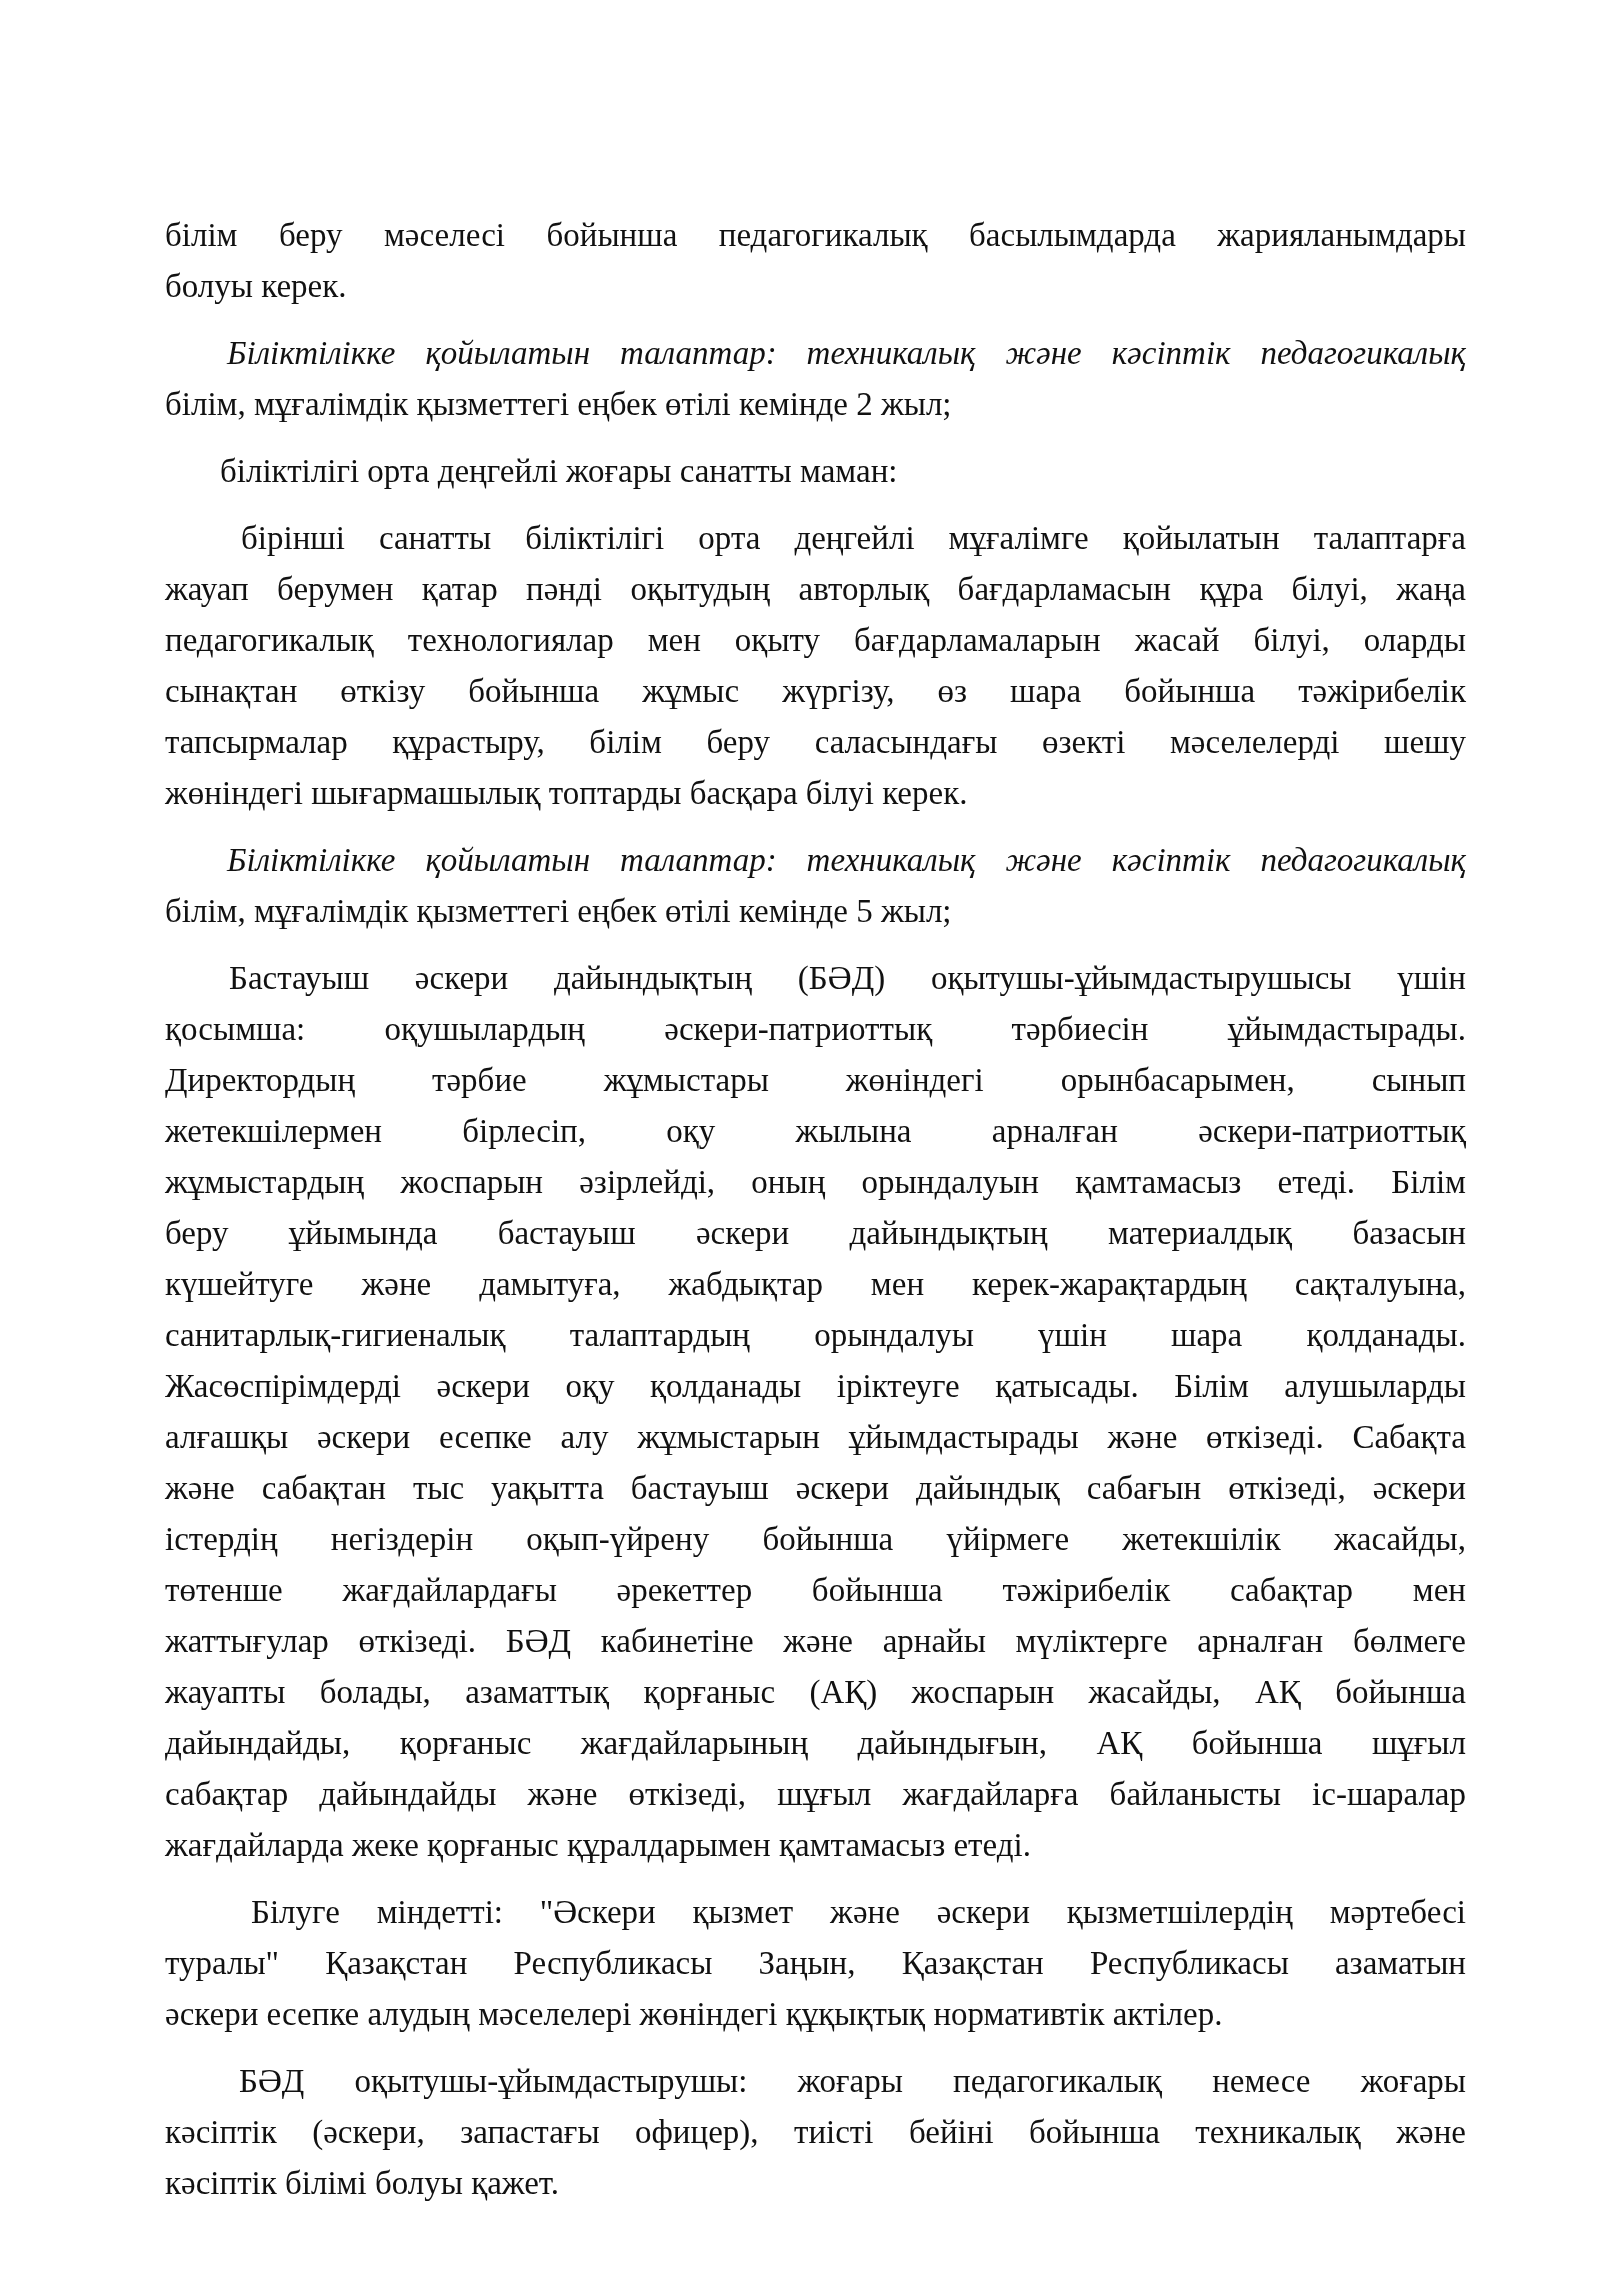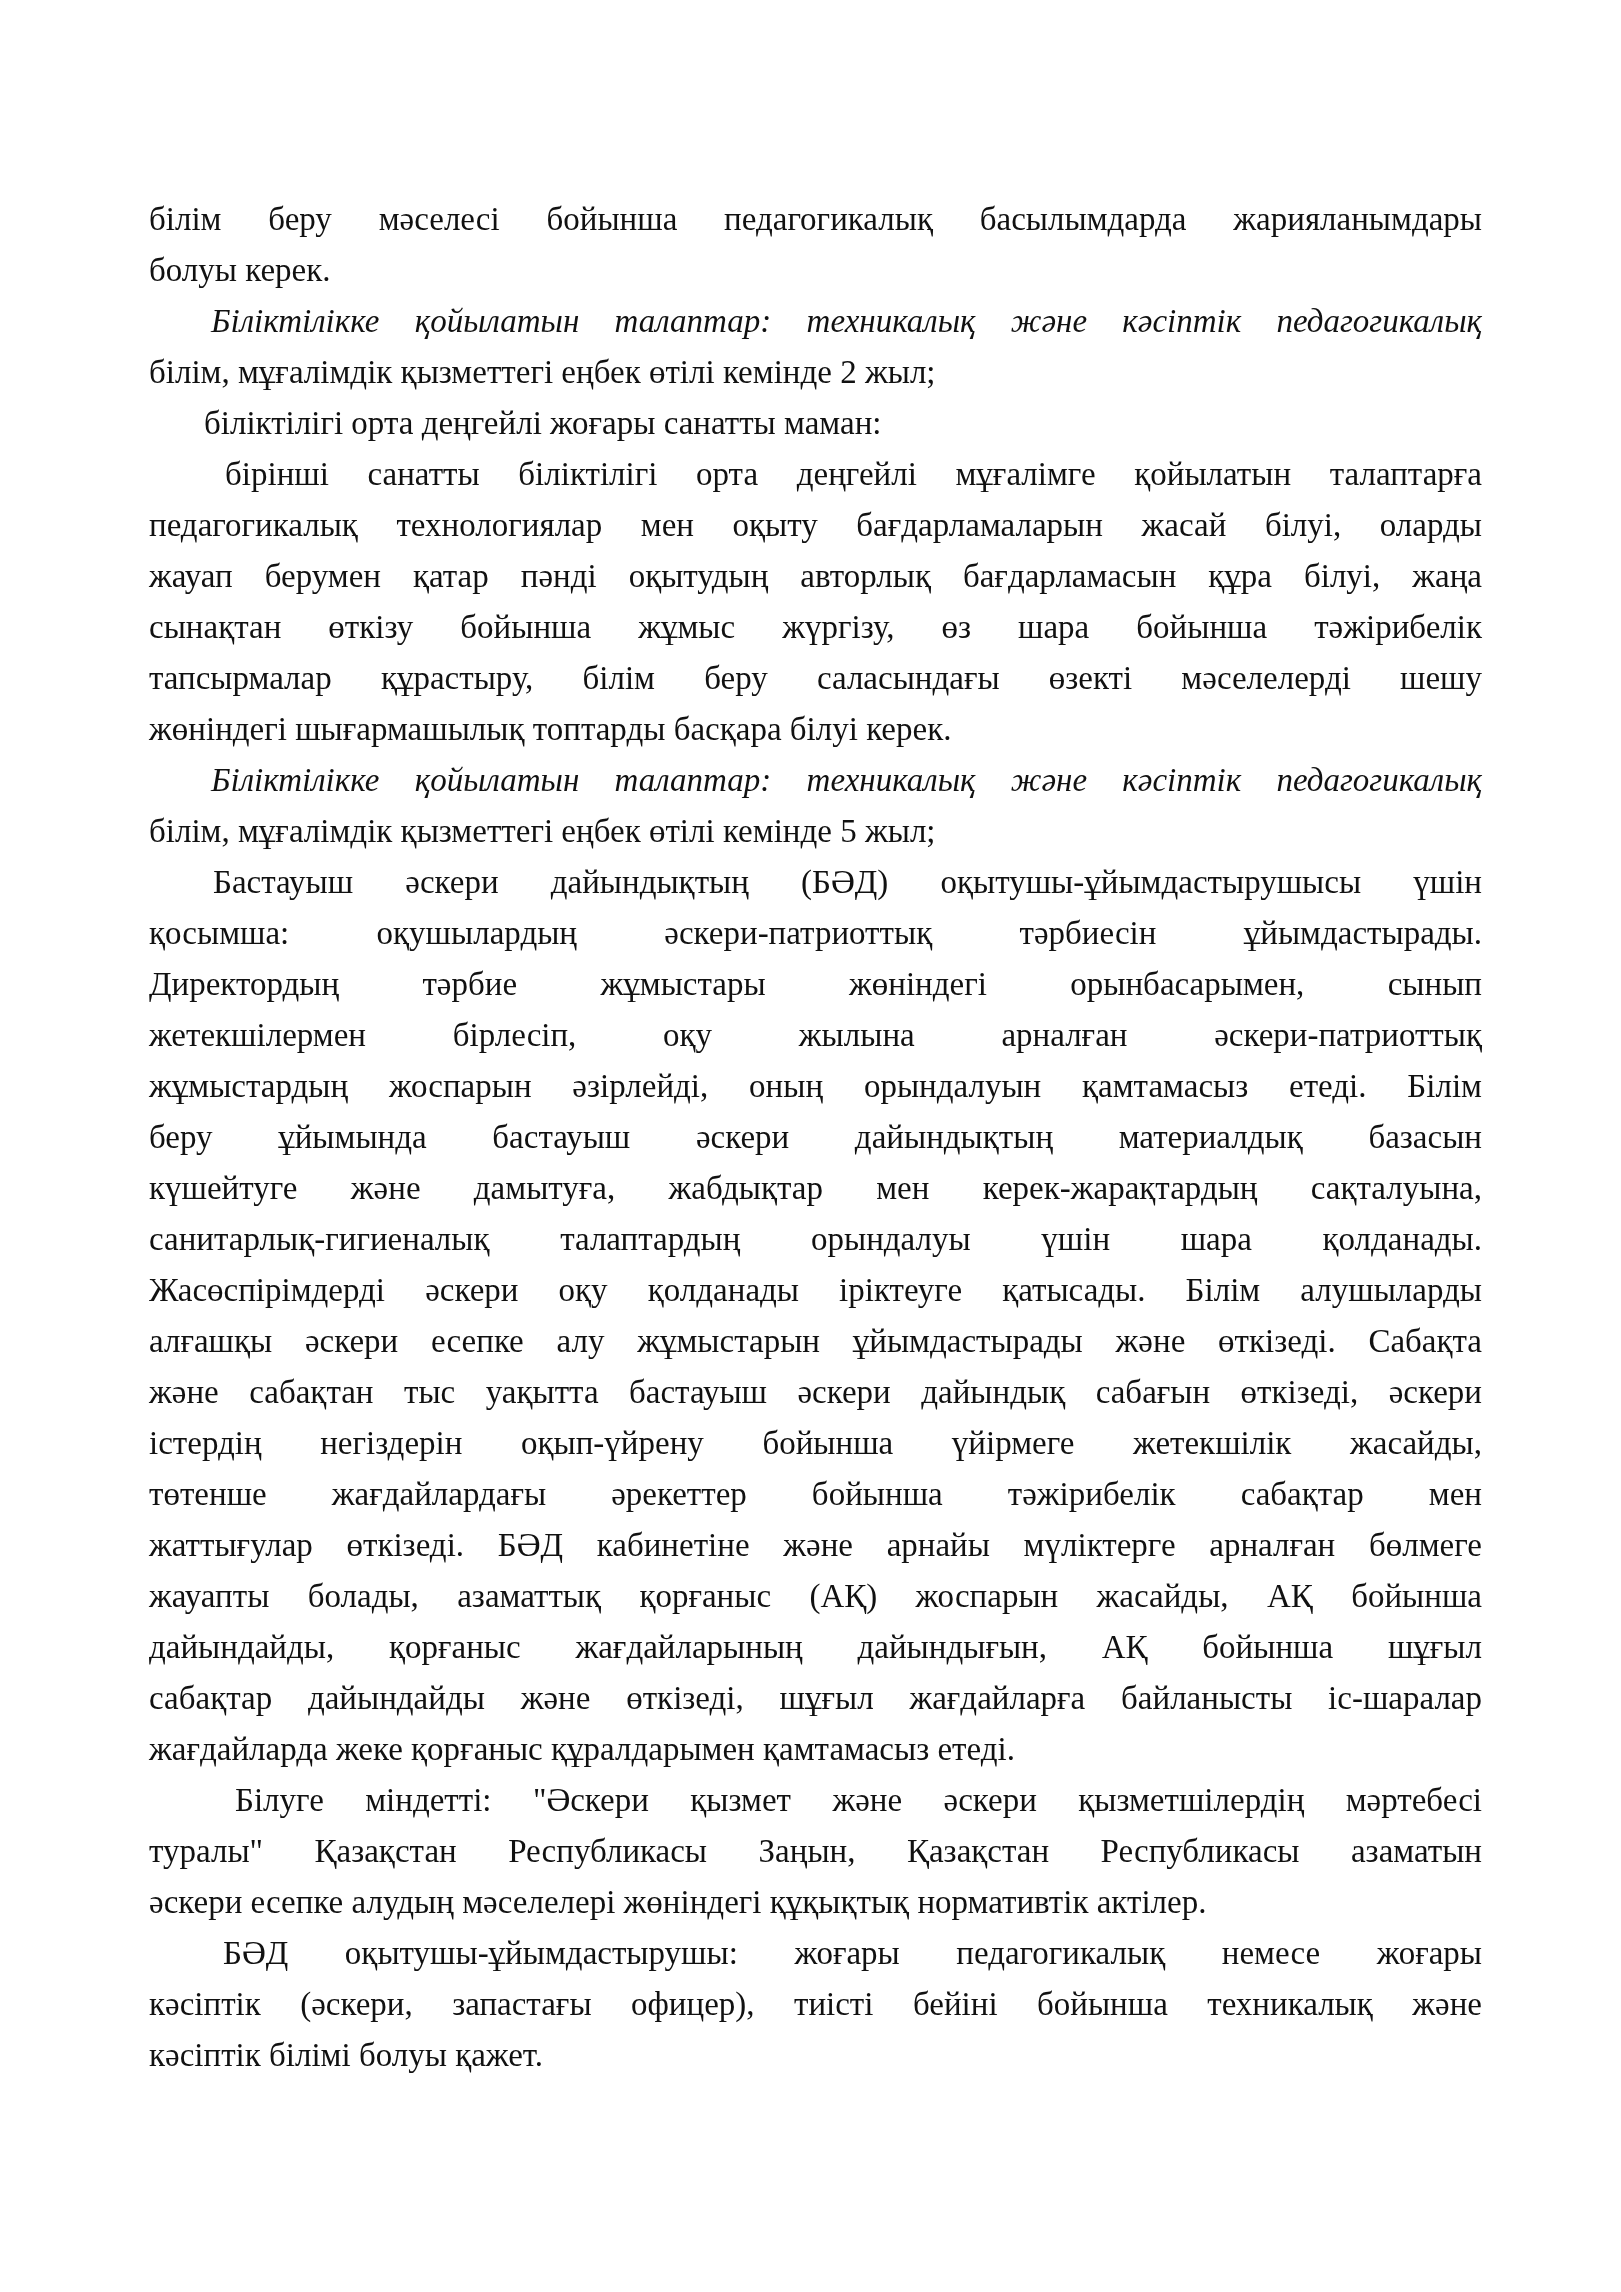--- a/index.html
+++ b/index.html
@@ -15,21 +15,21 @@
   }
   .line {
     display: block;
     height: 51px;
     line-height: 51px;
     white-space: nowrap;
     text-align: justify;
     text-align-last: justify;
   }
   .line.last { text-align-last: left; }
-  .paragraph { margin: 0; padding: 0; }
+  .paragraph { margin: 16px; padding: 0; }
   .p-indent-a .line:first-child { padding-left: 62px; font-style: italic; }
   .p-indent-b .line:first-child { padding-left: 55px; }
   .p-indent-c .line:first-child { padding-left: 76px; }
   .p-indent-d .line:first-child { padding-left: 64px; }
   .p-indent-e .line:first-child { padding-left: 86px; }
   .p-indent-f .line:first-child { padding-left: 74px; }
 </style>
 </head>
 <body>
 
@@ -44,22 +44,22 @@
     <span class="line">Біліктілікке қойылатын талаптар: техникалық және кәсіптік педагогикалық</span>
     <span class="line last">білім, мұғалімдік қызметтегі еңбек өтілі кемінде 2 жыл;</span>
   </div>
 
   <div class="paragraph p-indent-b">
     <span class="line last">біліктілігі орта деңгейлі жоғары санатты маман:</span>
   </div>
 
   <div class="paragraph p-indent-c">
     <span class="line">бірінші санатты біліктілігі орта деңгейлі мұғалімге қойылатын талаптарға</span>
+    <span class="line">жауап берумен қатар пәнді оқытудың авторлық бағдарламасын құра білуі, жаңа</span>
     <span class="line">педагогикалық технологиялар мен оқыту бағдарламаларын жасай білуі, оларды</span>
-    <span class="line">жауап берумен қатар пәнді оқытудың авторлық бағдарламасын құра білуі, жаңа</span>
     <span class="line">сынақтан өткізу бойынша жұмыс жүргізу, өз шара бойынша тәжірибелік</span>
     <span class="line">тапсырмалар құрастыру, білім беру саласындағы өзекті мәселелерді шешу</span>
     <span class="line last">жөніндегі шығармашылық топтарды басқара білуі керек.</span>
   </div>
 
   <div class="paragraph p-indent-a">
     <span class="line">Біліктілікке қойылатын талаптар: техникалық және кәсіптік педагогикалық</span>
     <span class="line last">білім, мұғалімдік қызметтегі еңбек өтілі кемінде 5 жыл;</span>
   </div>
 

